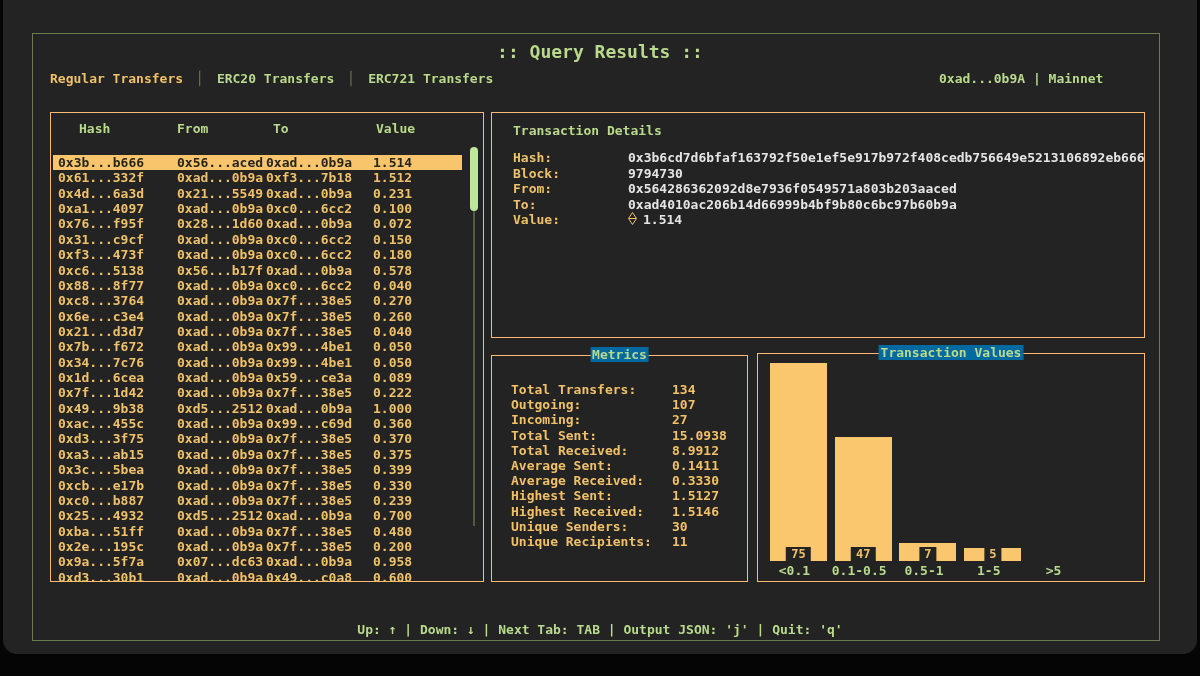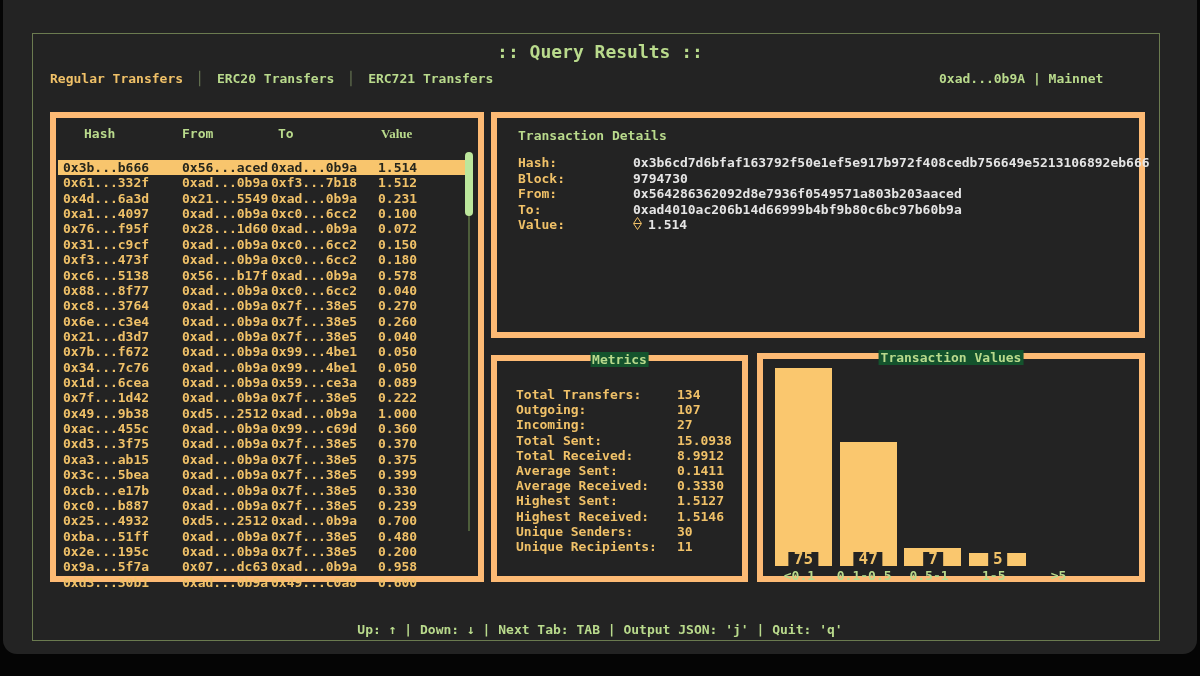--- a/index.html
+++ b/index.html
@@ -15,21 +15,21 @@
                color:#b9da8c; font-size:18px; }
 
   .tab-bar { position:absolute; left:47px; top:71px; display:flex; align-items:center;
              gap:13px; font-size:13px; }
   .tab { color:#b9da8c; }
   .tab.active { color:#f0c168; }
   .tab-sep { color:#6f7f58; }
 
   .account { position:absolute; top:71px; left:936px; color:#b9da8c; font-size:13px; }
 
-  .panel { position:absolute; border:6px solid #fdba74; box-sizing:border-box; }
+  .panel { position:absolute; border:1px solid #fdba74; box-sizing:border-box; }
 
   
   #table-panel { left:47px; top:112px; width:434px; height:470px; }
   .thead span { position:absolute; top:8px; color:#b9da8c; font-size:13px; }
   .rows { position:absolute; left:0; top:42px; right:0; }
   .trow { position:relative; height:15.36px; line-height:15.36px; font-size:13px; color:#f0c168; }
   .trow span { position:absolute; white-space:pre; }
   .trow .c1 { left:7px; } .trow .c2 { left:126px; } .trow .c3 { left:215px; } .trow .c4 { left:322px; }
   .trow.selected::before { content:""; position:absolute; left:2px; width:409px; top:0; bottom:0;
                            background:#f8c56d; }
@@ -43,35 +43,35 @@
   .details-title { position:absolute; left:21px; top:10px; color:#b9da8c; font-size:13px; }
   .dfields { position:absolute; left:21px; top:37px; font-size:13px; }
   .dline { height:15.5px; line-height:15.5px; white-space:pre; }
   .dlabel { display:inline-block; width:83px; color:#f0c168; }
   .dvalue { color:#e5e5e5;margin-left:32px; }
   .eth-ico { margin-right:6px; vertical-align:-1px; }
 
   
   #metrics-panel { left:488px; top:355px; width:257px; height:227px; }
   .legend { position:absolute; top:-9px; left:50%; transform:translateX(-50%);
-            background:#14532d; padding:0 2px; color:#b9da8c; font-size:13px; white-space:nowrap; }
+            background:#0369a1; padding:0 2px; color:#b9da8c; font-size:13px; white-space:nowrap; }
   .mrows { position:absolute; left:19px; top:26px; right:8px; font-size:13px; }
   .mline { height:15.2px; line-height:15.2px; }
   .mlabel { display:inline-block; width:161px; color:#f0c168; }
   .mvalue { color:#f0c168; }
 
   
   #chart-panel { left:754px; top:353px; width:388px; height:229px; }
   .plot { position:absolute; left:8px; top:6px; width:324px; height:201px;
           display:flex; align-items:flex-end; }
   .slot { width:64.8px; height:100%; display:flex; align-items:flex-end;
           justify-content:center; position:relative; }
   .bar { width:57px; background:#fac76e; position:relative; }
   .bar-label { position:absolute; bottom:0; left:50%; transform:translateX(-50%);
-               background:#232323; color:#f0c168; font-size:16px; height:14px;
+               background:#232323; color:#f0c168; font-size:12px; height:14px;
                line-height:14px; padding:0 5px; white-space:nowrap; }
   .cats { position:absolute; left:4px; top:209px; width:324px; display:flex; }
   .cat { width:64.8px; text-align:center; color:#b9da8c; font-size:13px; white-space:nowrap; }
 
   .footer { position:absolute; left:0; top:622px; width:100%; text-align:center;
             color:#b9da8c; font-size:13px; }
 </style>
 </head>
 <body>
 
@@ -89,21 +89,21 @@
         <span class="tab">ERC721 Transfers</span>
       </div>
 
     <div class="account">0xad...0b9A | Mainnet</div>
 
     <div class="panel" id="table-panel">
       <div class="thead">
           <span style="left: 28px;">Hash</span>
           <span style="left: 126px;">From</span>
           <span style="left: 222px;">To</span>
-          <span style="left: 325px; font-family: Liberation Serif, serif;">Value</span>
+          <span style="left: 325px;">Value</span>
         </div>
       <div class="rows">
           <div class="trow selected">
             <span class="c1">0x3b...b666</span>
             <span class="c2">0x56...aced</span>
             <span class="c3">0xad...0b9a</span>
             <span class="c4">1.514</span>
           </div>
           <div class="trow">
             <span class="c1">0x61...332f</span>

